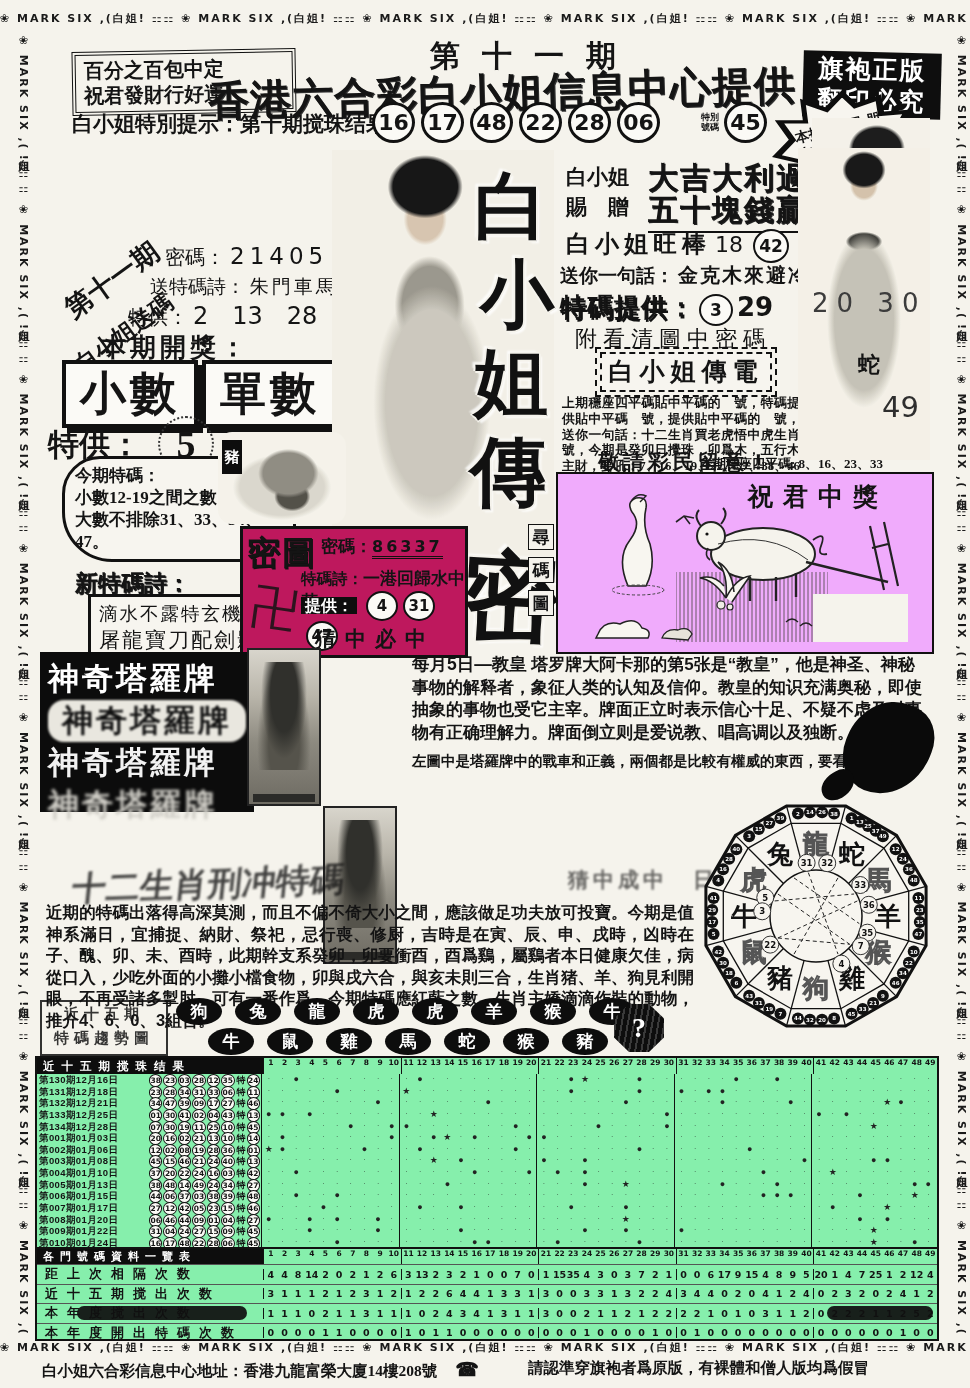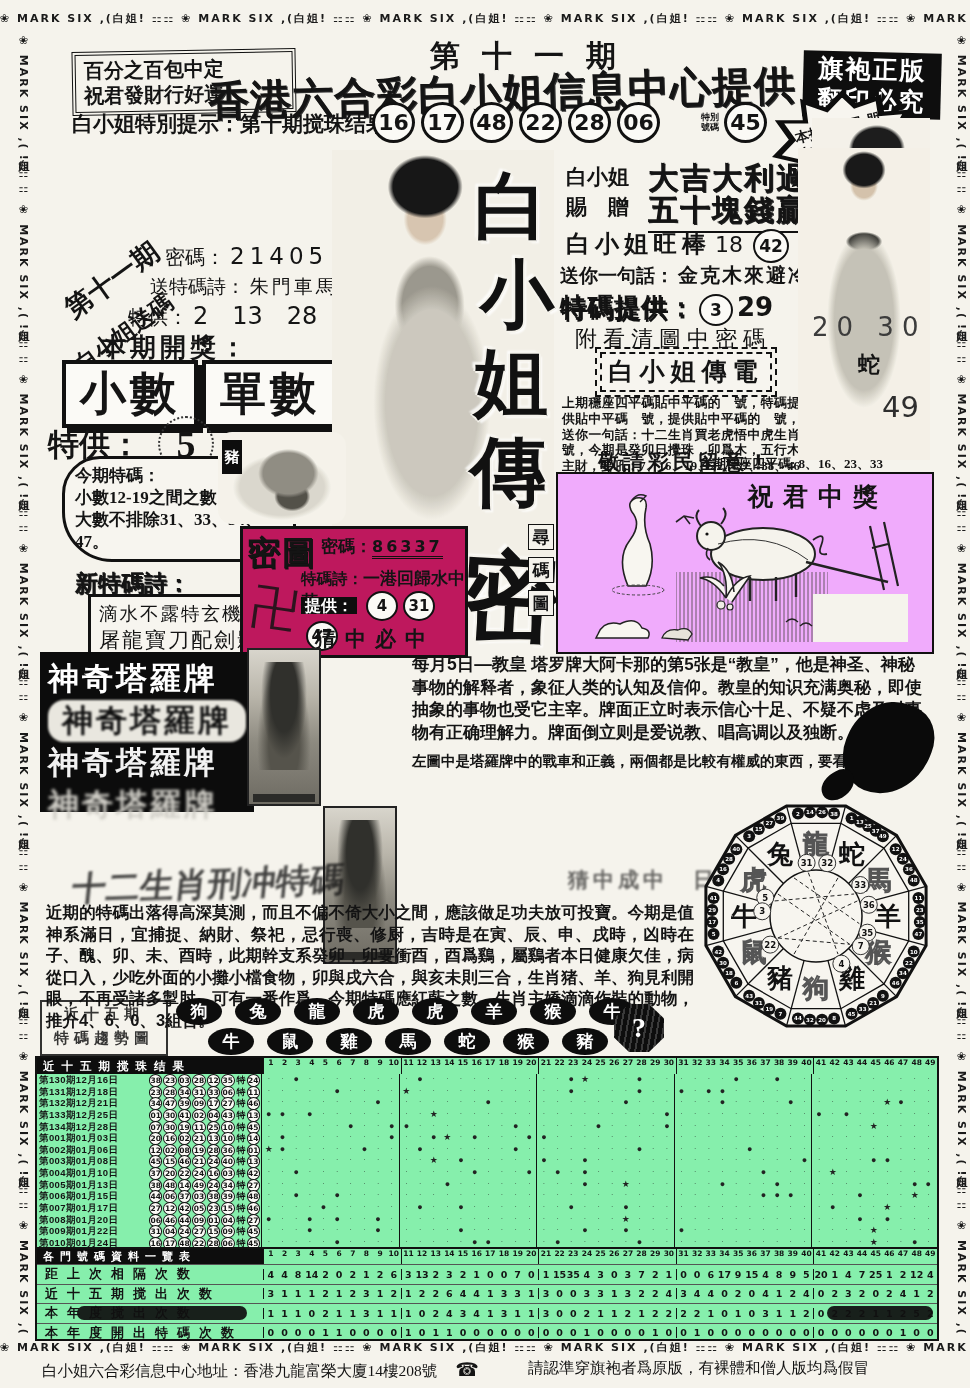--- a/index.html
+++ b/index.html
@@ -98,21 +98,21 @@
   .mcell.hit{font-size:9px;}
   .mcell.star{font-size:9px;}
   .gsep{border-left:1.5px solid #111;}
   .srow{display:flex;height:18.5px;align-items:center;border-top:1px solid #555;}
   .slabel{width:224px;font:bold 13px "Liberation Serif",serif;letter-spacing:9px;white-space:nowrap;
           overflow:hidden;padding-left:8px;}
   .svals{width:673px;display:flex;border-left:1.5px solid #111;}
   .scell{width:calc(673px/49);text-align:center;font:bold 9.5px "DejaVu Sans",sans-serif;}
   .smudge{background:#101010;border-radius:8px;opacity:.93;}
   .inksplat{background:#0a0a0a;border-radius:58% 40% 62% 45%;transform:rotate(22deg);}
-  .footer-line{font-size:15.5px;font-weight:normal;white-space:nowrap;}
+  .footer-line{font-size:15.5px;font-weight:bold;white-space:nowrap;}
 </style>
 </head>
 <body>
 
 <div class="page">
 
   <div class="abs strip" id="strip-top" style="left:0;top:4px;width:970px;height:30px;line-height:30px;">❀  MARK SIX ,(白姐! ⚏⚏   ❀  MARK SIX ,(白姐! ⚏⚏   ❀  MARK SIX ,(白姐! ⚏⚏   ❀  MARK SIX ,(白姐! ⚏⚏   ❀  MARK SIX ,(白姐! ⚏⚏   ❀  MARK SIX ,(白姐! ⚏⚏   ❀  MARK SIX ,(白姐! ⚏⚏   ❀  MARK SIX ,(白姐! ⚏⚏   ❀  MARK SIX ,(白姐! ⚏⚏   ❀  MARK SIX ,(白姐! ⚏⚏   ❀  MARK SIX ,(白姐! ⚏⚏   ❀  MARK SIX ,(白姐! ⚏⚏   ❀  MARK SIX ,(白姐! ⚏⚏   ❀  MARK SIX ,(白姐! ⚏⚏   ❀  MARK SIX ,(白姐! ⚏⚏   ❀  MARK SIX ,(白姐! ⚏⚏   ❀  MARK SIX ,(白姐! ⚏⚏   ❀  MARK SIX ,(白姐! ⚏⚏   ❀  MARK SIX ,(白姐! ⚏⚏   ❀  MARK SIX ,(白姐! ⚏⚏   </div>
   <div class="abs strip vstrip" id="strip-left" style="left:2px;top:34px;width:28px;height:1300px;">❀  MARK SIX ,(白姐! ⚏⚏   ❀  MARK SIX ,(白姐! ⚏⚏   ❀  MARK SIX ,(白姐! ⚏⚏   ❀  MARK SIX ,(白姐! ⚏⚏   ❀  MARK SIX ,(白姐! ⚏⚏   ❀  MARK SIX ,(白姐! ⚏⚏   ❀  MARK SIX ,(白姐! ⚏⚏   ❀  MARK SIX ,(白姐! ⚏⚏   ❀  MARK SIX ,(白姐! ⚏⚏   ❀  MARK SIX ,(白姐! ⚏⚏   ❀  MARK SIX ,(白姐! ⚏⚏   ❀  MARK SIX ,(白姐! ⚏⚏   ❀  MARK SIX ,(白姐! ⚏⚏   ❀  MARK SIX ,(白姐! ⚏⚏   ❀  MARK SIX ,(白姐! ⚏⚏   ❀  MARK SIX ,(白姐! ⚏⚏   ❀  MARK SIX ,(白姐! ⚏⚏   ❀  MARK SIX ,(白姐! ⚏⚏   ❀  MARK SIX ,(白姐! ⚏⚏   ❀  MARK SIX ,(白姐! ⚏⚏   </div>
   <div class="abs strip vstrip" id="strip-right" style="left:940px;top:34px;width:28px;height:1300px;">❀  MARK SIX ,(白姐! ⚏⚏   ❀  MARK SIX ,(白姐! ⚏⚏   ❀  MARK SIX ,(白姐! ⚏⚏   ❀  MARK SIX ,(白姐! ⚏⚏   ❀  MARK SIX ,(白姐! ⚏⚏   ❀  MARK SIX ,(白姐! ⚏⚏   ❀  MARK SIX ,(白姐! ⚏⚏   ❀  MARK SIX ,(白姐! ⚏⚏   ❀  MARK SIX ,(白姐! ⚏⚏   ❀  MARK SIX ,(白姐! ⚏⚏   ❀  MARK SIX ,(白姐! ⚏⚏   ❀  MARK SIX ,(白姐! ⚏⚏   ❀  MARK SIX ,(白姐! ⚏⚏   ❀  MARK SIX ,(白姐! ⚏⚏   ❀  MARK SIX ,(白姐! ⚏⚏   ❀  MARK SIX ,(白姐! ⚏⚏   ❀  MARK SIX ,(白姐! ⚏⚏   ❀  MARK SIX ,(白姐! ⚏⚏   ❀  MARK SIX ,(白姐! ⚏⚏   ❀  MARK SIX ,(白姐! ⚏⚏   </div>
   <div class="abs strip" id="strip-bottom" style="left:0;top:1337px;width:970px;height:22px;line-height:22px;">❀  MARK SIX ,(白姐! ⚏⚏   ❀  MARK SIX ,(白姐! ⚏⚏   ❀  MARK SIX ,(白姐! ⚏⚏   ❀  MARK SIX ,(白姐! ⚏⚏   ❀  MARK SIX ,(白姐! ⚏⚏   ❀  MARK SIX ,(白姐! ⚏⚏   ❀  MARK SIX ,(白姐! ⚏⚏   ❀  MARK SIX ,(白姐! ⚏⚏   ❀  MARK SIX ,(白姐! ⚏⚏   ❀  MARK SIX ,(白姐! ⚏⚏   ❀  MARK SIX ,(白姐! ⚏⚏   ❀  MARK SIX ,(白姐! ⚏⚏   ❀  MARK SIX ,(白姐! ⚏⚏   ❀  MARK SIX ,(白姐! ⚏⚏   ❀  MARK SIX ,(白姐! ⚏⚏   ❀  MARK SIX ,(白姐! ⚏⚏   ❀  MARK SIX ,(白姐! ⚏⚏   ❀  MARK SIX ,(白姐! ⚏⚏   ❀  MARK SIX ,(白姐! ⚏⚏   ❀  MARK SIX ,(白姐! ⚏⚏   </div>
@@ -250,21 +250,21 @@
   <div class="abs dashedbox" style="left:600px;top:352px;width:168px;height:36px;">白小姐傳電</div>
   <div class="abs" style="left:562px;top:396px;width:238px;font-size:12.8px;font-weight:bold;line-height:15.8px;text-align:justify;">上期穩座四平碼貼中平碼的　號，特碼提供貼中平碼　號，提供貼中平碼的　號，送你一句話：十二生肖買老虎悟中虎生肖　號，今期是癸卯日攪珠，卯爲木，五行木主財，要吼：7、16、19、22、37、38、46號。</div>
   <div class="abs" style="left:598px;top:448px;font-size:21px;font-weight:900;letter-spacing:4px;">敬請彩民留意！</div>
   <div class="abs" style="left:700px;top:455px;font-size:13px;font-weight:bold;">本期穩座四平碼: 8、16、23、33</div>
 
   <div class="abs photo" style="left:798px;top:148px;width:132px;height:312px;
        background:radial-gradient(ellipse 30px 26px at 50% 7%,#1e1e1e 0 60%,transparent 72%),
                   radial-gradient(ellipse 20px 22px at 50% 12%,#d0bfa9 0 55%,transparent 70%),
                   radial-gradient(ellipse 46px 110px at 50% 55%,#c2bfb4 0 64%,transparent 80%),
                   radial-gradient(ellipse 26px 14px at 50% 30%,#3a3a36 0 55%,transparent 70%),#eeebe2;"></div>
-  <div class="abs" style="left:812px;top:288px;font-size:26px;color:#3c3c3c;letter-spacing:8px;font-family:'DejaVu Sans',sans-serif;margin-top:24px;">20  30</div>
+  <div class="abs" style="left:812px;top:288px;font-size:26px;color:#3c3c3c;letter-spacing:8px;font-family:'DejaVu Sans',sans-serif;">20  30</div>
   <div class="abs" style="left:858px;top:350px;font-size:22px;font-weight:bold;">蛇</div>
   <div class="abs" style="left:882px;top:390px;font-size:29px;color:#2e2e2e;font-family:'DejaVu Sans',sans-serif;">49</div>
 
   <div class="abs oxbox" style="left:556px;top:472px;width:374px;height:178px;">
     <svg width="370" height="174" viewBox="0 0 370 174" style="position:absolute;left:0;top:0;">
       <defs>
           <pattern id="hat" width="4" height="5" patternUnits="userSpaceOnUse">
             <path d="M2 0V5" stroke="#44423c" stroke-width="1"></path>
           </pattern>
         </defs>

